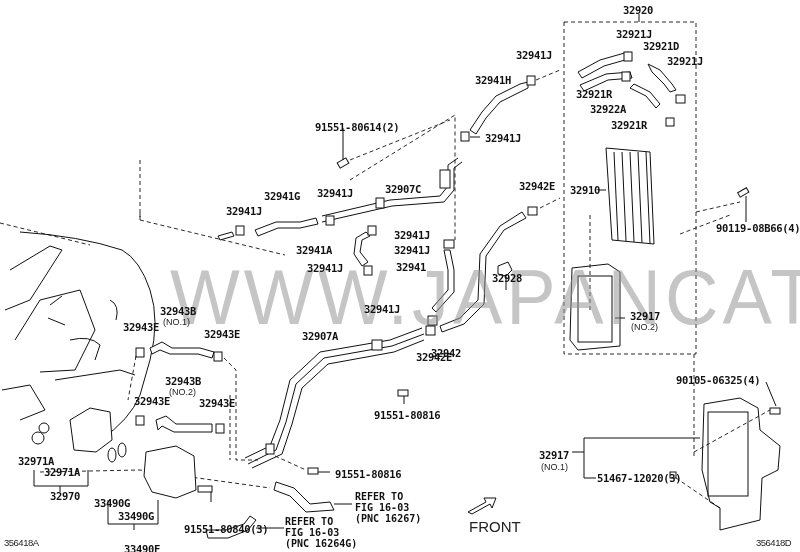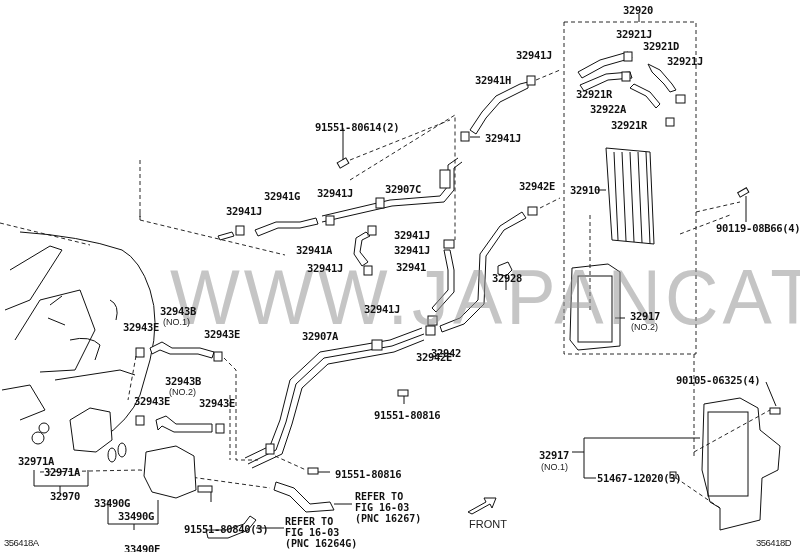--- a/index.html
+++ b/index.html
@@ -3,21 +3,21 @@
 <meta charset="utf-8">
 <style>
   html,body{margin:0;padding:0;background:#fff;}
   #stage{position:relative;width:800px;height:552px;overflow:hidden;background:#fff;font-family:"DejaVu Sans Mono","Liberation Mono",monospace;}
   svg.art{position:absolute;left:0;top:0;width:800px;height:552px;}
   .lbl{position:absolute;font-family:"DejaVu Sans Mono","Liberation Mono",monospace;font-size:10.5px;font-weight:bold;color:#111;white-space:nowrap;line-height:11px;letter-spacing:-0.3px;text-align:center;}
   .sub{position:absolute;font-family:"Liberation Sans",sans-serif;font-size:9px;color:#222;white-space:nowrap;line-height:10px;}
   .note{position:absolute;font-family:"DejaVu Sans Mono","Liberation Mono",monospace;font-size:10px;font-weight:bold;color:#111;white-space:pre;line-height:11px;}
   .code{position:absolute;font-family:"Liberation Sans",sans-serif;font-size:9.5px;color:#222;white-space:nowrap;letter-spacing:-0.5px;}
   .wm{position:absolute;left:170px;top:255px;font-family:"Liberation Sans",sans-serif;font-size:74px;color:rgba(150,150,150,0.55);letter-spacing:4px;white-space:nowrap;transform:scaleY(1.05);}
-  .front{position:absolute;font-family:"Liberation Sans",sans-serif;font-size:11px;color:#222;}
+  .front{position:absolute;font-family:"Liberation Sans",sans-serif;font-size:15px;color:#222;}
   .s{fill:none;stroke:#111;stroke-width:1;}
   .d{fill:none;stroke:#111;stroke-width:0.9;stroke-dasharray:4 3;}
   .t{fill:#fff;stroke:#111;stroke-width:1;}
 </style>
 </head>
 <body>
 
 <div id="stage">
 
   <svg class="art" viewBox="0 0 800 552">

